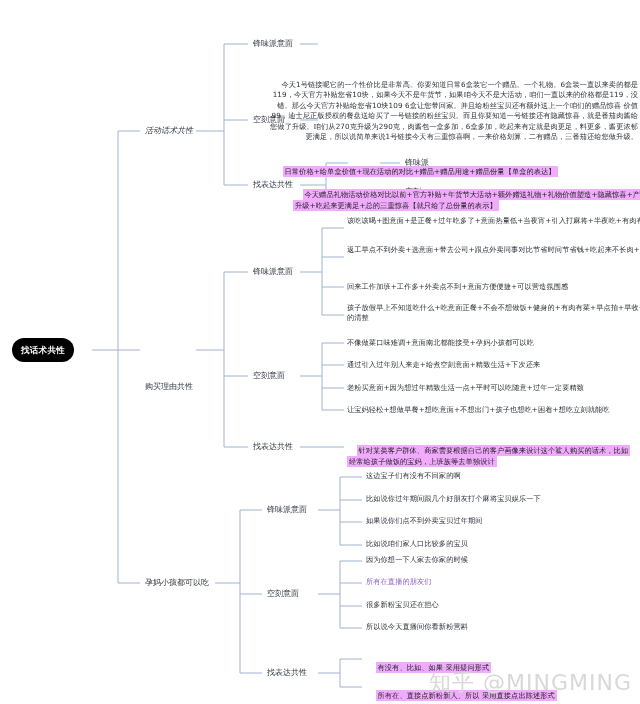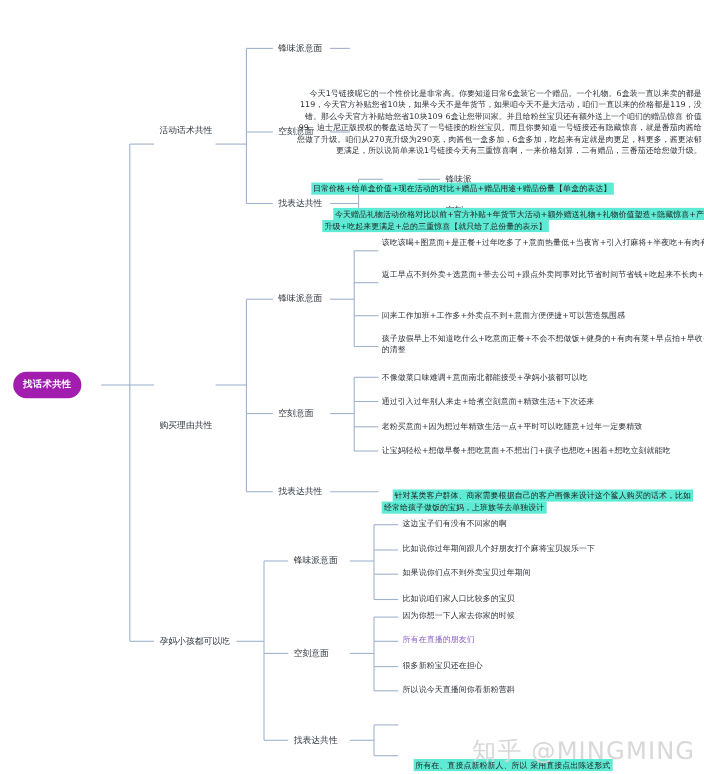--- a/index.html
+++ b/index.html
@@ -19,21 +19,21 @@
   svg.links { position: absolute; left: 0; top: 0; width: 640px; height: 704px; pointer-events: none; }
 
   .node {
     position: absolute;
     line-height: 1.45;
     white-space: pre-wrap;
   }
 
   
   .root-node {
-    background: #a21caf;
+    background: #000000;
     color: #ffffff;
     border-radius: 13px;
     font-size: 8.5px;
     font-weight: bold;
     letter-spacing: .3px;
     padding: 6px 9px;
     text-align: center;
     white-space: nowrap;
   }
 
@@ -50,21 +50,21 @@
   .leaf {
     font-size: 7.2px;
     color: #2b3038;
     letter-spacing: .1px;
   }
   .leaf.wide { width: 368px; }
   .leaf.mid  { width: 362px; }
   .leaf.narrow { width: 300px; }
 
   .hl-yellow {
-    background: #5eead4;
+    background: #f0abfc;
     color: #1d1d1d;
     padding: 1px 2px;
     display: inline;
     box-decoration-break: clone;
     -webkit-box-decoration-break: clone;
   }
   .purple { color: #8b5fc4; }
 
   .watermark {
     position: absolute;
@@ -152,21 +152,21 @@
 
       <path d="M318,673 H340"></path>
       <path d="M340,659 V687"></path>
       <path d="M340,659 H362"></path>
       <path d="M340,687 H362"></path>
     </g>
   </svg>
 
   <div class="node root-node" style="left:12px; top:338px;">找话术共性</div>
 
-  <div class="node branch-label" style="left:143px; top:112px;">活动话术共性</div>
+  <div class="node branch-label" style="left:143px; top:124px;font-style:italic;">活动话术共性</div>
   <div class="node branch-label" style="left:143px; top:343px;margin-top:37px;">购买理由共性</div>
   <div class="node branch-label" style="left:143px; top:576px;">孕妈小孩都可以吃</div>
 
   <div class="node branch-label" style="left:251px; top:37px;">锋味派意面</div>
   <div class="node branch-label" style="left:251px; top:113px;">空刻意面</div>
   <div class="node branch-label" style="left:251px; top:178px;">找表达共性</div>
 
 
   <div class="node leaf wide" style="left:270px; top:80px;text-align:right;">今天1号链接呢它的一个性价比是非常高。你要知道日常6盒装它一个赠品。一个礼物。6盒装一直以来卖的都是119，今天官方补贴您省10块，如果今天不是年货节，如果咱今天不是大活动，咱们一直以来的价格都是119，没错。那么今天官方补贴给您省10块109 6盒让您带回家。并且给粉丝宝贝还有额外送上一个咱们的赠品惊喜 价值99，迪士尼正版授权的餐盘送给买了一号链接的粉丝宝贝。而且你要知道一号链接还有隐藏惊喜，就是番茄肉酱给您做了升级。咱们从270克升级为290克，肉酱包一盒多加，6盒多加，吃起来有定就是肉更足，料更多，酱更浓郁更满足，所以说简单来说1号链接今天有三重惊喜啊，一来价格划算，二有赠品，三番茄还给您做升级。</div>
 
@@ -205,18 +205,21 @@
   <div class="node leaf narrow" style="left:366px; top:471px;">这边宝子们有没有不回家的啊</div>
   <div class="node leaf narrow" style="left:366px; top:494px;">比如说你过年期间跟几个好朋友打个麻将宝贝娱乐一下</div>
   <div class="node leaf narrow" style="left:366px; top:516px;">如果说你们点不到外卖宝贝过年期间</div>
   <div class="node leaf narrow" style="left:366px; top:539px;">比如说咱们家人口比较多的宝贝</div>
 
   <div class="node leaf narrow" style="left:366px; top:555px;">因为你想一下人家去你家的时候</div>
   <div class="node leaf narrow purple" style="left:366px; top:577px;">所有在直播的朋友们</div>
   <div class="node leaf narrow" style="left:366px; top:600px;">很多新粉宝贝还在担心</div>
   <div class="node leaf narrow" style="left:366px; top:622px;">所以说今天直播间你看新粉营斟</div>
 
+  <div class="node leaf" style="left:366px; top:653px; width:262px;">
+    <span class="hl-yellow">有没有、比如、如果 采用疑问形式</span>
+  </div>
   <div class="node leaf" style="left:366px; top:681px; width:262px;">
     <span class="hl-yellow">所有在、直接点新粉新人、所以 采用直接点出陈述形式</span>
   </div>
 
   <div class="watermark">知乎 @MINGMING</div>
 </div>
 
 </body></html>

